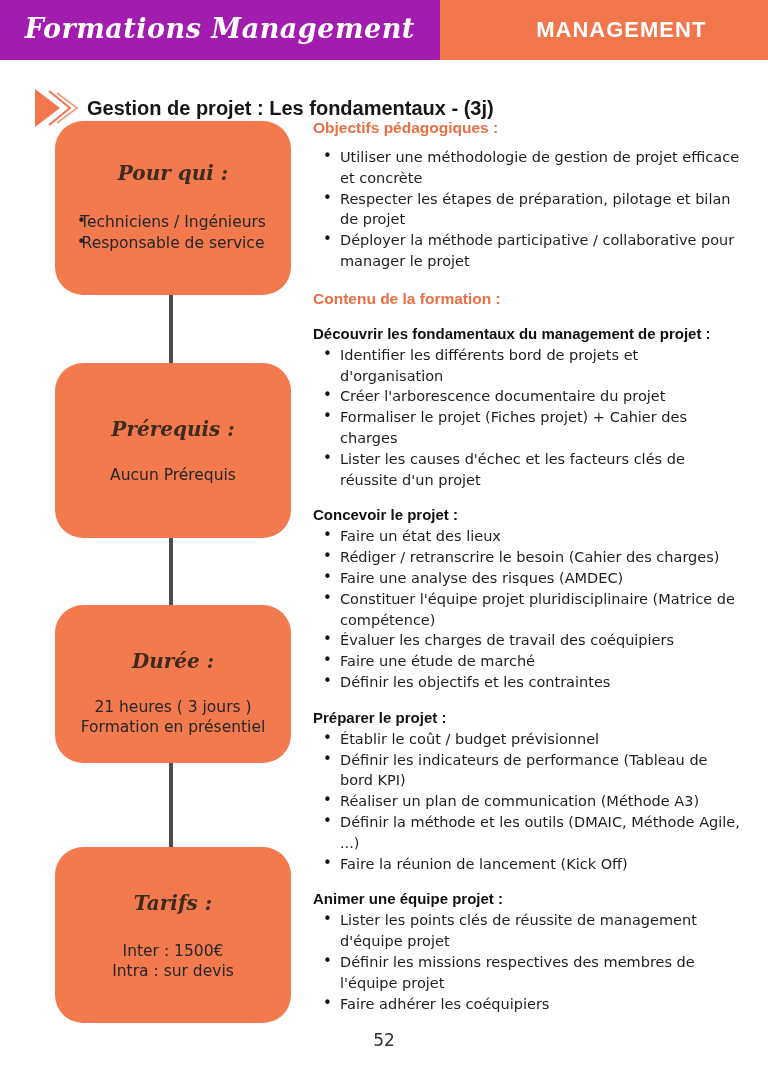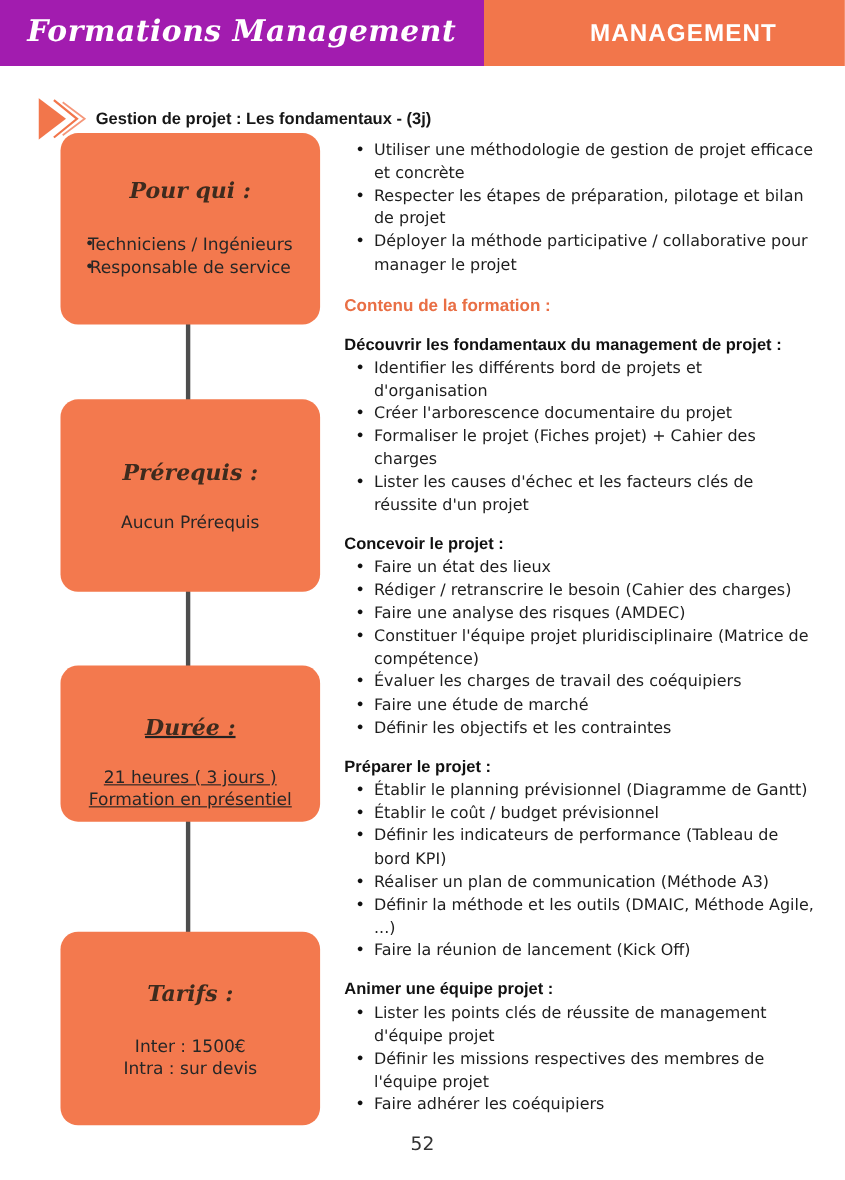--- a/index.html
+++ b/index.html
@@ -29,47 +29,47 @@
   .category {
     font-family:"Liberation Sans", sans-serif; font-weight:bold;
     color:#ffffff; font-size:22px; letter-spacing:1px;
   }
 
   
   .title-row { position:absolute; top:88px; left:35px; display:flex; align-items:center; }
   .arrow-icon { width:44px; height:40px; margin-right:8px; flex:0 0 auto; }
   .page-title {
     font-family:"Liberation Sans", sans-serif; font-weight:bold;
-    font-size:15px; color:#161616;
+    font-size:20px; color:#161616;
   }
 
   
   .timeline {
     position:absolute; left:169px; top:280px; width:4px; height:610px;
     background:#4d4d4d; z-index:0;
   }
   .card {
     position:absolute; left:55px; width:236px; background:#F3794E;
-    border-radius:16px; z-index:1; display:flex; flex-direction:column;
+    border-radius:28px; z-index:1; display:flex; flex-direction:column;
     align-items:center; text-align:center;
   }
   .card-title {
     font-family:"DejaVu Serif", serif; font-style:italic; font-weight:bold;
     font-size:20px; color:#3E2B1E;
   }
   .card-line { font-size:15.5px; color:#262626; line-height:20px; }
   .card-bullet-row { position:relative; width:100%; line-height:21px; }
   .card-bullet-row .dot {
     position:absolute; left:22px; top:0; color:#262626; font-size:15px;
   }
   #card-pourqui { top:121px; height:174px; padding-top:40px; }
   #card-pourqui .card-title { margin-bottom:26px; }
   #card-prerequis { top:363px; height:175px; padding-top:54px; }
   #card-prerequis .card-title { margin-bottom:24px; }
-  #card-duree { top:605px; height:142px; padding-top:44px;text-decoration:underline; }
+  #card-duree { top:605px; height:158px; padding-top:44px; }
   #card-duree .card-title { margin-bottom:24px; }
   #card-tarifs { top:847px; height:176px; padding-top:44px; }
   #card-tarifs .card-title { margin-bottom:26px; }
 
   
   .content { position:absolute; left:313px; top:118px; width:432px; }
   .orange-heading {
     font-family:"Liberation Sans", sans-serif;
     color:#E96F45; font-weight:bold; font-size:15.5px; line-height:20px;
   }
@@ -140,20 +140,21 @@
 </div>
 
 <div class="card" id="card-tarifs">
   <div class="card-title">Tarifs :</div>
   <div class="card-line">Inter :  1500€</div>
   <div class="card-line">Intra : sur devis</div>
 </div>
 
 <div class="content">
 
+  <div class="orange-heading">Objectifs pédagogiques :</div>
   <div class="blist">
     <div class="li">Utiliser une méthodologie de gestion de projet efficace et concrète</div>
     <div class="li">Respecter les étapes de préparation, pilotage et bilan de projet</div>
     <div class="li">Déployer la méthode participative / collaborative pour manager le projet</div>
   </div>
 
   <div class="orange-heading gap-contenu">Contenu de la formation :</div>
 
   <div class="section">
     <div class="section-title">Découvrir les fondamentaux du management de projet :</div>
@@ -174,21 +175,20 @@
       <div class="li">Constituer l'équipe projet pluridisciplinaire (Matrice de compétence)</div>
       <div class="li">Évaluer les charges de travail des coéquipiers</div>
       <div class="li">Faire une étude de marché</div>
       <div class="li">Définir les objectifs et les contraintes</div>
     </div>
   </div>
 
   <div class="section">
     <div class="section-title">Préparer le projet :</div>
     <div class="blist tight">
-      <div class="li">Établir le planning prévisionnel (Diagramme de Gantt)</div>
       <div class="li">Établir le coût / budget prévisionnel</div>
       <div class="li">Définir les indicateurs de performance (Tableau de bord KPI)</div>
       <div class="li">Réaliser un plan de communication (Méthode A3)</div>
       <div class="li">Définir la méthode et les outils (DMAIC, Méthode Agile, ...)</div>
       <div class="li">Faire la réunion de lancement (Kick Off)</div>
     </div>
   </div>
 
   <div class="section">
     <div class="section-title">Animer une équipe projet :</div>

